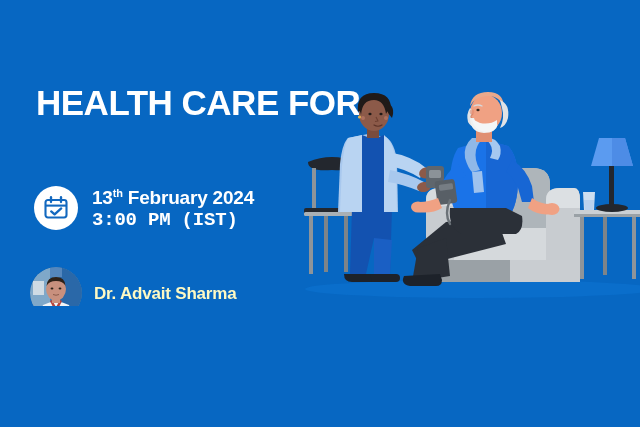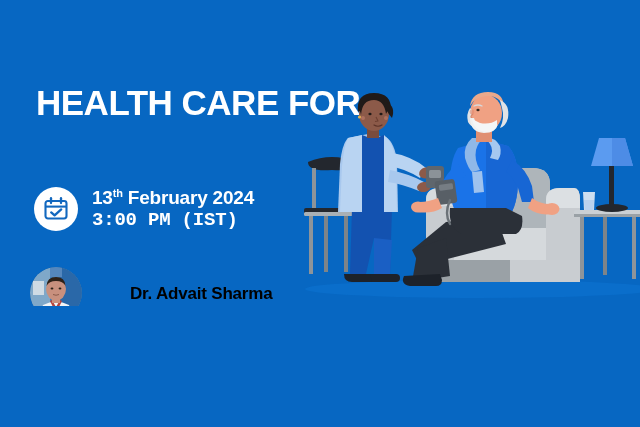--- a/index.html
+++ b/index.html
@@ -22,21 +22,21 @@
     line-height:38px;
     letter-spacing:-0.5px;
     text-transform:uppercase;
     white-space:nowrap;
   }
   .headline .l2{display:block;}
 
   
   .date-row{
     position:absolute;left:34px;top:186px;
-    display:flex;align-items:center;gap:14px;
+    display:flex;gap:14px;
   }
   .cal-badge{
     width:44px;height:44px;border-radius:50%;
     background:#ffffff;
     display:flex;align-items:center;justify-content:center;
     flex:none;
   }
   .date-text{
     color:#ffffff;
     font-size:19px;font-weight:bold;
@@ -50,21 +50,21 @@
   
   .speaker-row{
     position:absolute;left:30px;top:267px;
     display:flex;align-items:center;gap:12px;
   }
   .avatar{
     width:52px;height:52px;border-radius:50%;
     overflow:hidden;flex:none;position:relative;
     background:#2f6fa8;
   }
-  .speaker-text{color:#000000;white-space:nowrap;margin-left:36px;}
+  .speaker-text{color:#fef9c3;white-space:nowrap;}
   .speaker-name{font-size:17px;font-weight:bold;line-height:21px;letter-spacing:-0.2px;}
   .speaker-role{font-size:15px;font-weight:normal;line-height:19px;letter-spacing:-0.2px;}
 
   
   .scene{
     position:absolute;left:300px;top:88px;width:340px;height:225px;
   }
   .scene svg{display:block;}
 </style>
 </head>

